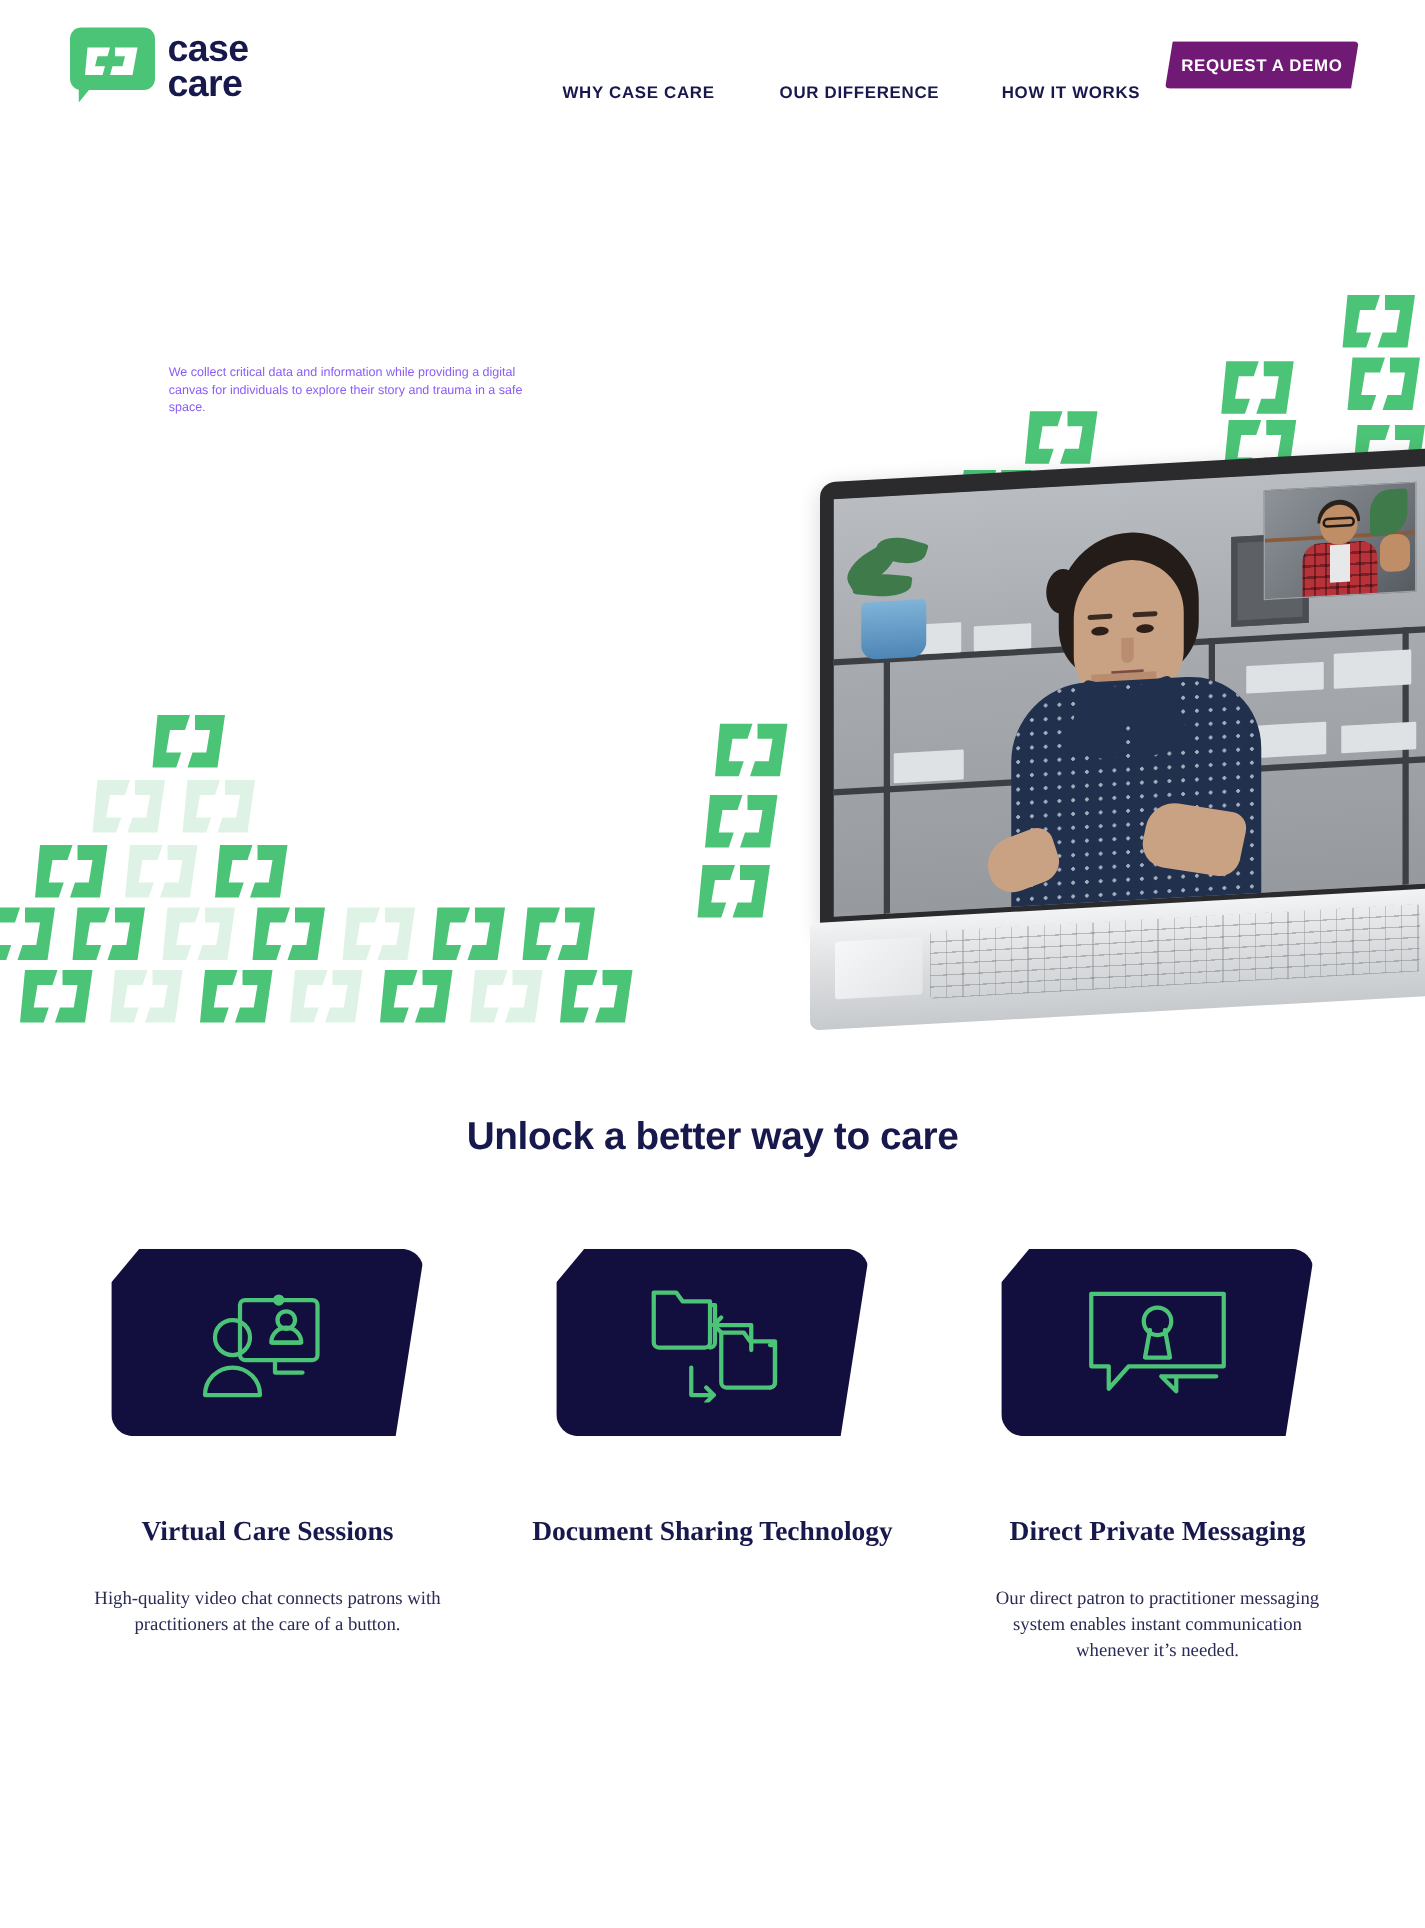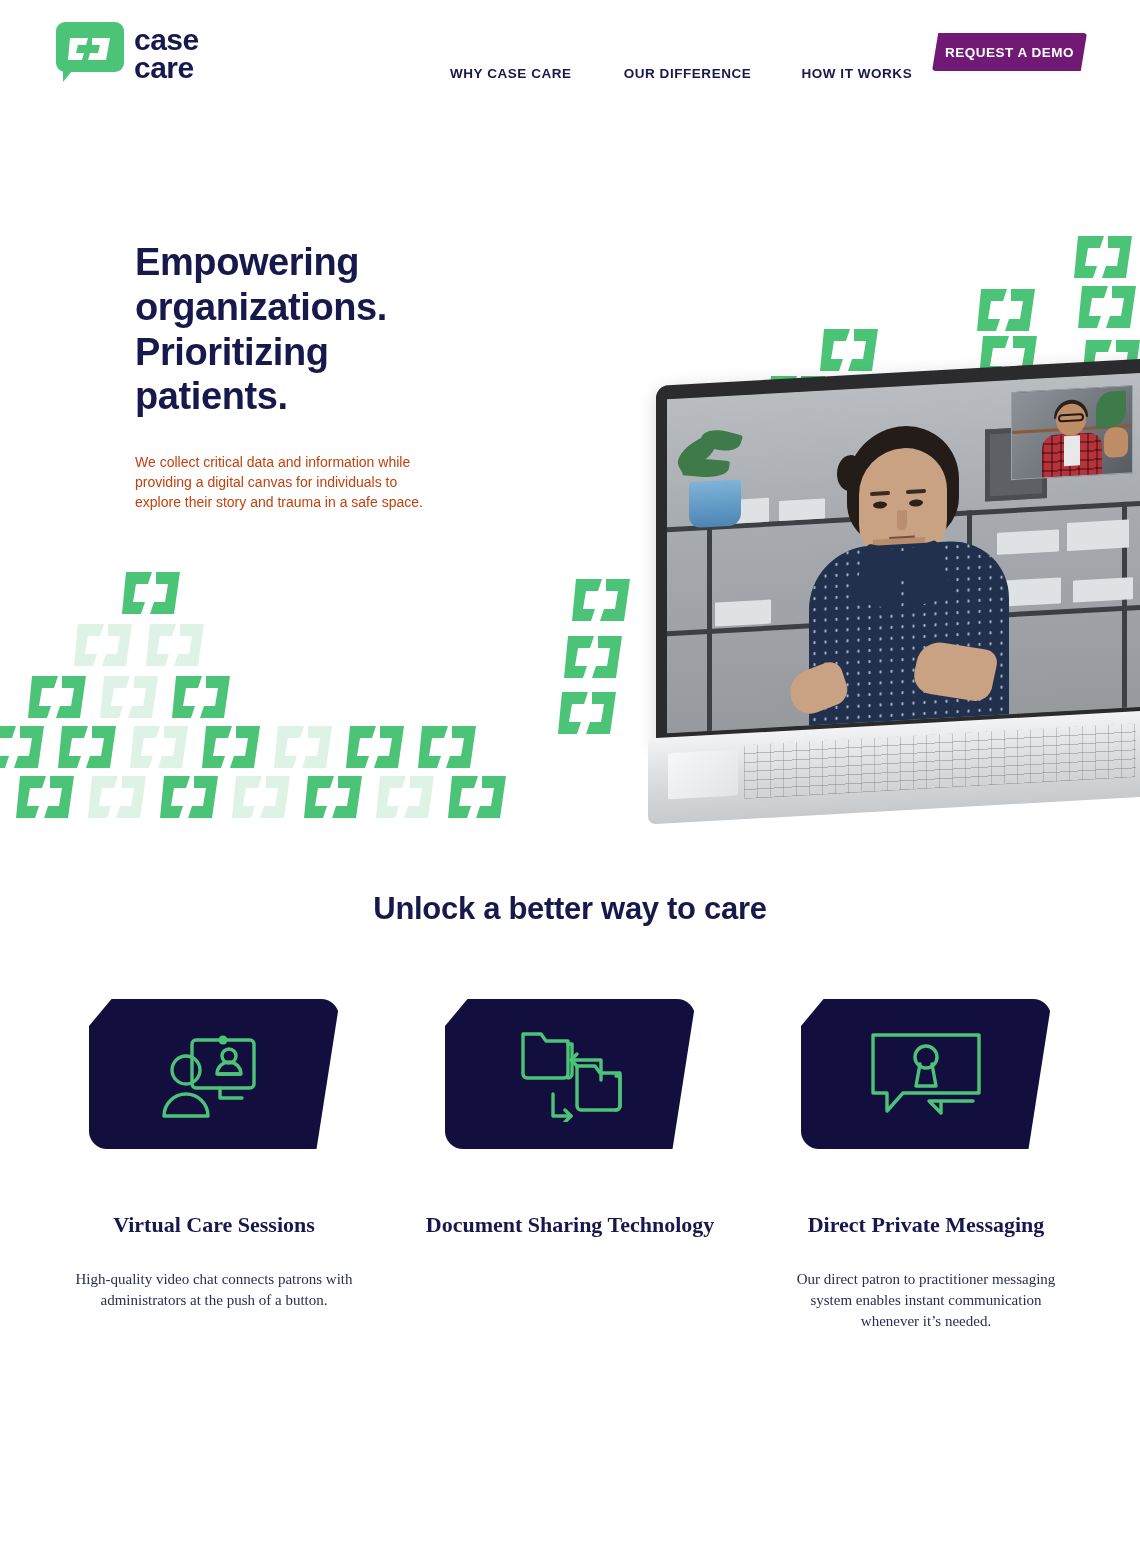--- a/index.html
+++ b/index.html
@@ -57,22 +57,22 @@
   }
 
   
   .hero { position:absolute; top:0; left:0; width:1140px; height:827px; overflow:hidden; }
   .hero-copy { position:absolute; left:135px; top:240px; width:330px; z-index:20; }
   .hero-title {
     font-size:38px; font-weight:bold; line-height:1.18;
     letter-spacing:-0.4px; color:#17184C;
   }
   .hero-sub {
-    margin-top:34px; font-size:14px; line-height:1.42;
-    color:#c2410c; width:300px;
+    margin-top:52px; font-size:10px; line-height:1.42;
+    color:#8b5cf6; width:300px;
   }
 
   
   .brk { position:absolute; }
   .brk svg { display:block; }
 
   
   .laptop { position:absolute; left:648px; top:372px; width:520px; height:455px; z-index:15; }
   .lid {
     position:absolute; left:8px; top:0px; width:500px; height:362px;
@@ -468,26 +468,20 @@
     <div class="brk" style="left:446px; top:772px;">
       <svg width="62" height="52" viewBox="0 0 62 52">
           <g fill="#4CC477">
         <path d="M6 4 h26 l-4 12 h-12 l-3 18 h12 l-4 12 H2 z"></path>
         <path d="M36 4 h24 l-6 42 H30 l4 -12 h11 l3 -18 h-12 z"></path>
       </g>
         </svg>
     </div>
 
     <div class="hero-copy">
-      <h1 class="hero-title">
-        <span>Empowering</span><br>
-        <span>organizations.</span><br>
-        <span>Prioritizing</span><br>
-        <span>patients.</span>
-      </h1>
       <p class="hero-sub">We collect critical data and information while providing a digital canvas for individuals to explore their story and trauma in a safe space.</p>
     </div>
 
     <div class="laptop">
       <div class="lid">
         <div class="screen">
           <div class="scene">
             <div class="bg-wall"></div>
             <div class="shelf shelf-a"></div>
             <div class="shelf shelf-b"></div>
@@ -594,21 +588,21 @@
               <circle cx="71" cy="28" r="7"></circle>
               <path d="M59 46 a12 12 0 0 1 24 0 z"></path>
               <path d="M60 46 h22"></path>
               <path d="M62 60 v10 M62 70 h22"></path>
               <circle cx="28" cy="42" r="14"></circle>
               <path d="M6 88 a22 22 0 0 1 44 0 z"></path>
             </svg>
           </span>
         </div>
         <h3 class="card-title">Virtual Care Sessions</h3>
-        <p class="card-desc">High-quality video chat connects patrons with administrators at the push of a button.</p>
+        <p class="card-desc">High-quality video chat connects patrons with practitioners at the care of a button.</p>
       </div>
 
       <div class="card">
         <div class="card-shape">
           <span class="card-icon">
             <svg width="110" height="96" viewBox="0 0 110 96" fill="none" stroke="#4CC477" stroke-width="3.4" stroke-linecap="round" stroke-linejoin="round">
               <path d="M8 8 h18 l5 7 h22 v33 a4 4 0 0 1 -4 4 H12 a4 4 0 0 1 -4 -4 z"></path>
               <path d="M53 18 h4 v30 M57 48 a4 4 0 0 1 -4 4"></path>
               <path d="M56 34 h30 v20"></path>
               <path d="M62 28 l-6 6 6 6"></path>

